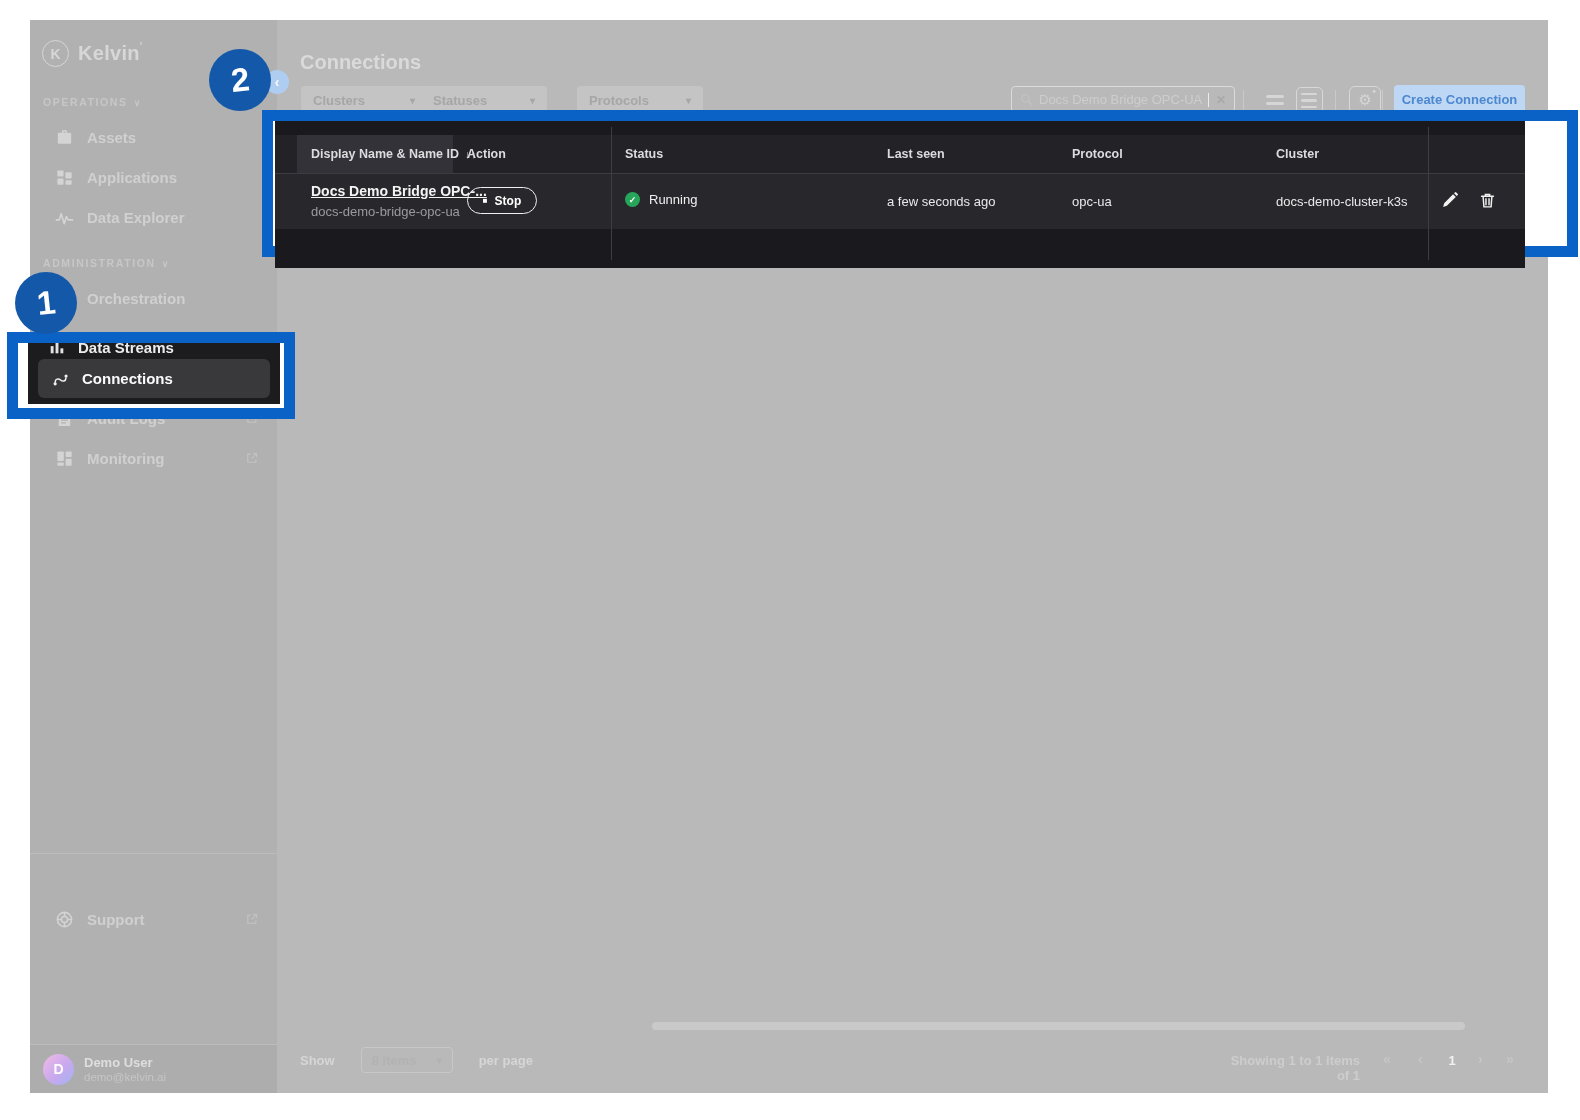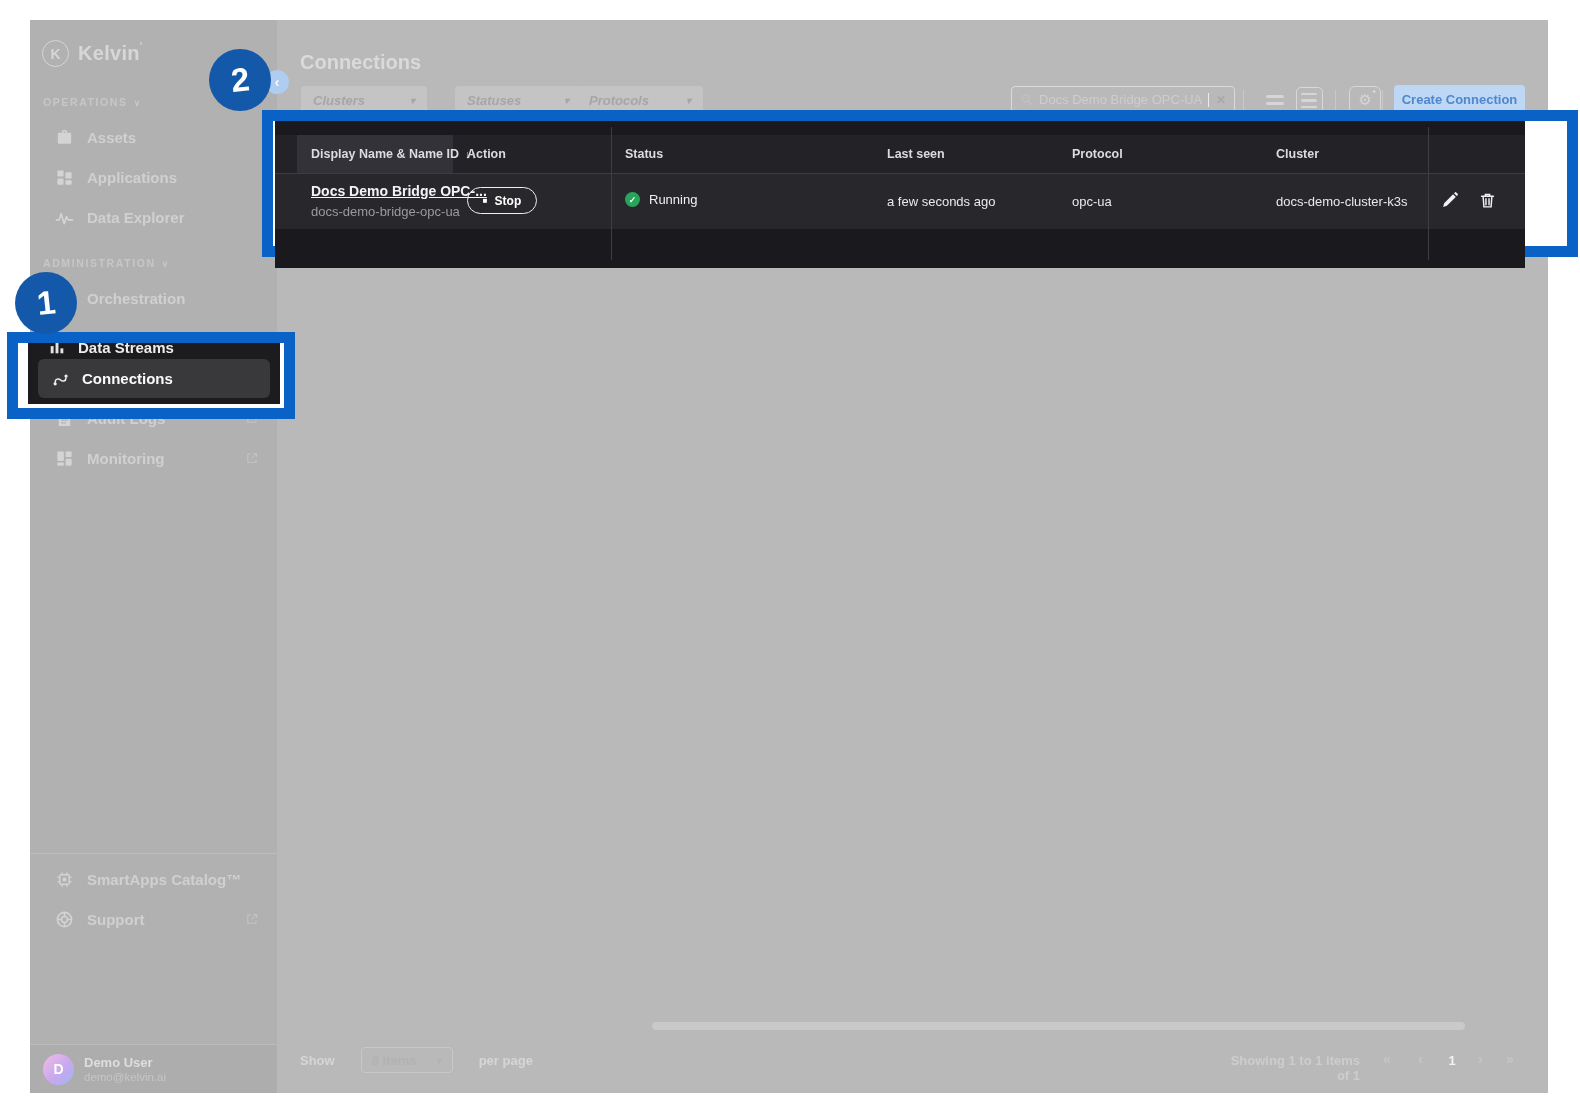--- a/index.html
+++ b/index.html
@@ -43,21 +43,21 @@
 
   
   .collapse-btn { position:absolute; left:235px; top:50px; width:24px; height:24px; border-radius:50%;
                   background:#aecdf0; color:#f8fbff; display:flex; align-items:center; justify-content:center;
                   font-size:14px; font-weight:700; z-index:5; cursor:pointer; }
 
   
   .page-title { position:absolute; left:23px; top:31px; font-size:20px; font-weight:700; color:#dadada; }
   .pill { position:absolute; top:66px; height:28px; background:#c4c4c4; border-radius:4px;
           display:flex; align-items:center; padding:0 12px; font-size:13px; color:#a6a6a6;
-          font-weight:600; cursor:pointer;font-style:italic; }
+          font-weight:600; cursor:pointer; }
   .pill .caret { margin-left:auto; font-size:10px; color:#a6a6a6; }
 
   .search-box { position:absolute; left:734px; top:66px; width:224px; height:27px;
                 border:1px solid #dadada; border-radius:4px; display:flex; align-items:center;
                 padding:0 8px; gap:6px; color:#cdcdcd; font-size:13px; cursor:text; }
   .search-box .mag { width:13px; height:13px; color:#c2c2c2; flex:0 0 13px; }
   .caret-bar { width:1px; height:14px; background:#ececec; }
   .search-x { margin-left:auto; color:#a9a9a9; font-size:12px; font-weight:700; cursor:pointer; }
 
   .vdiv { position:absolute; top:70px; width:1px; height:20px; background:#c9c9c9; }
@@ -228,28 +228,20 @@
       <span>Monitoring</span>
       <svg class="ext" viewBox="0 0 20 20" fill="none" stroke="currentColor" stroke-width="1.6">
           <path d="M8 4.5H4v11.5h11.5V12"></path>
           <path d="M11.5 3.5h5v5"></path>
           <path d="M16.2 3.8l-6.7 6.7"></path>
         </svg>
     </div>
 
     <div class="side-divider" style="top:833px;"></div>
 
-    <div class="nav-item" style="top:839px;">
-      <svg class="ni-icon" viewBox="0 0 20 20" fill="none" stroke="currentColor" stroke-width="1.5">
-          <rect x="5" y="5" width="10" height="10" rx="1.5"></rect>
-          <rect x="8.2" y="8.2" width="3.6" height="3.6" fill="currentColor" stroke="none"></rect>
-          <path d="M7.5 5V2.5M12.5 5V2.5M7.5 17.5V15M12.5 17.5V15M5 7.5H2.5M5 12.5H2.5M17.5 7.5H15M17.5 12.5H15"></path>
-        </svg>
-      <span>SmartApps Catalog™</span>
-    </div>
     <div class="nav-item" style="top:879px;">
       <svg class="ni-icon" viewBox="0 0 20 20" fill="none" stroke="currentColor" stroke-width="1.6">
           <circle cx="10" cy="10" r="7.5"></circle>
           <circle cx="10" cy="10" r="3.2"></circle>
           <path d="M10 2.5v4.3M10 13.2v4.3M2.5 10h4.3M13.2 10h4.3"></path>
         </svg>
       <span>Support</span>
       <svg class="ext" viewBox="0 0 20 20" fill="none" stroke="currentColor" stroke-width="1.6">
           <path d="M8 4.5H4v11.5h11.5V12"></path>
           <path d="M11.5 3.5h5v5"></path>
@@ -273,21 +265,21 @@
     <span>‹</span>
   </div>
 
   <div class="main">
     <div class="page-title">Connections</div>
 
     <div class="pill" style="left:24px; width:126px;">
       <span>Clusters</span>
         <span class="caret">▾</span>
     </div>
-    <div class="pill" style="left:178px; width:126px;">
+    <div class="pill" style="left:144px; width:126px;">
       <span>Statuses</span>
         <span class="caret">▾</span>
     </div>
     <div class="pill" style="left:300px; width:126px;">
       <span>Protocols</span>
         <span class="caret">▾</span>
     </div>
 
     <div class="search-box">
       <svg class="mag" viewBox="0 0 20 20" fill="none" stroke="currentColor" stroke-width="2">

